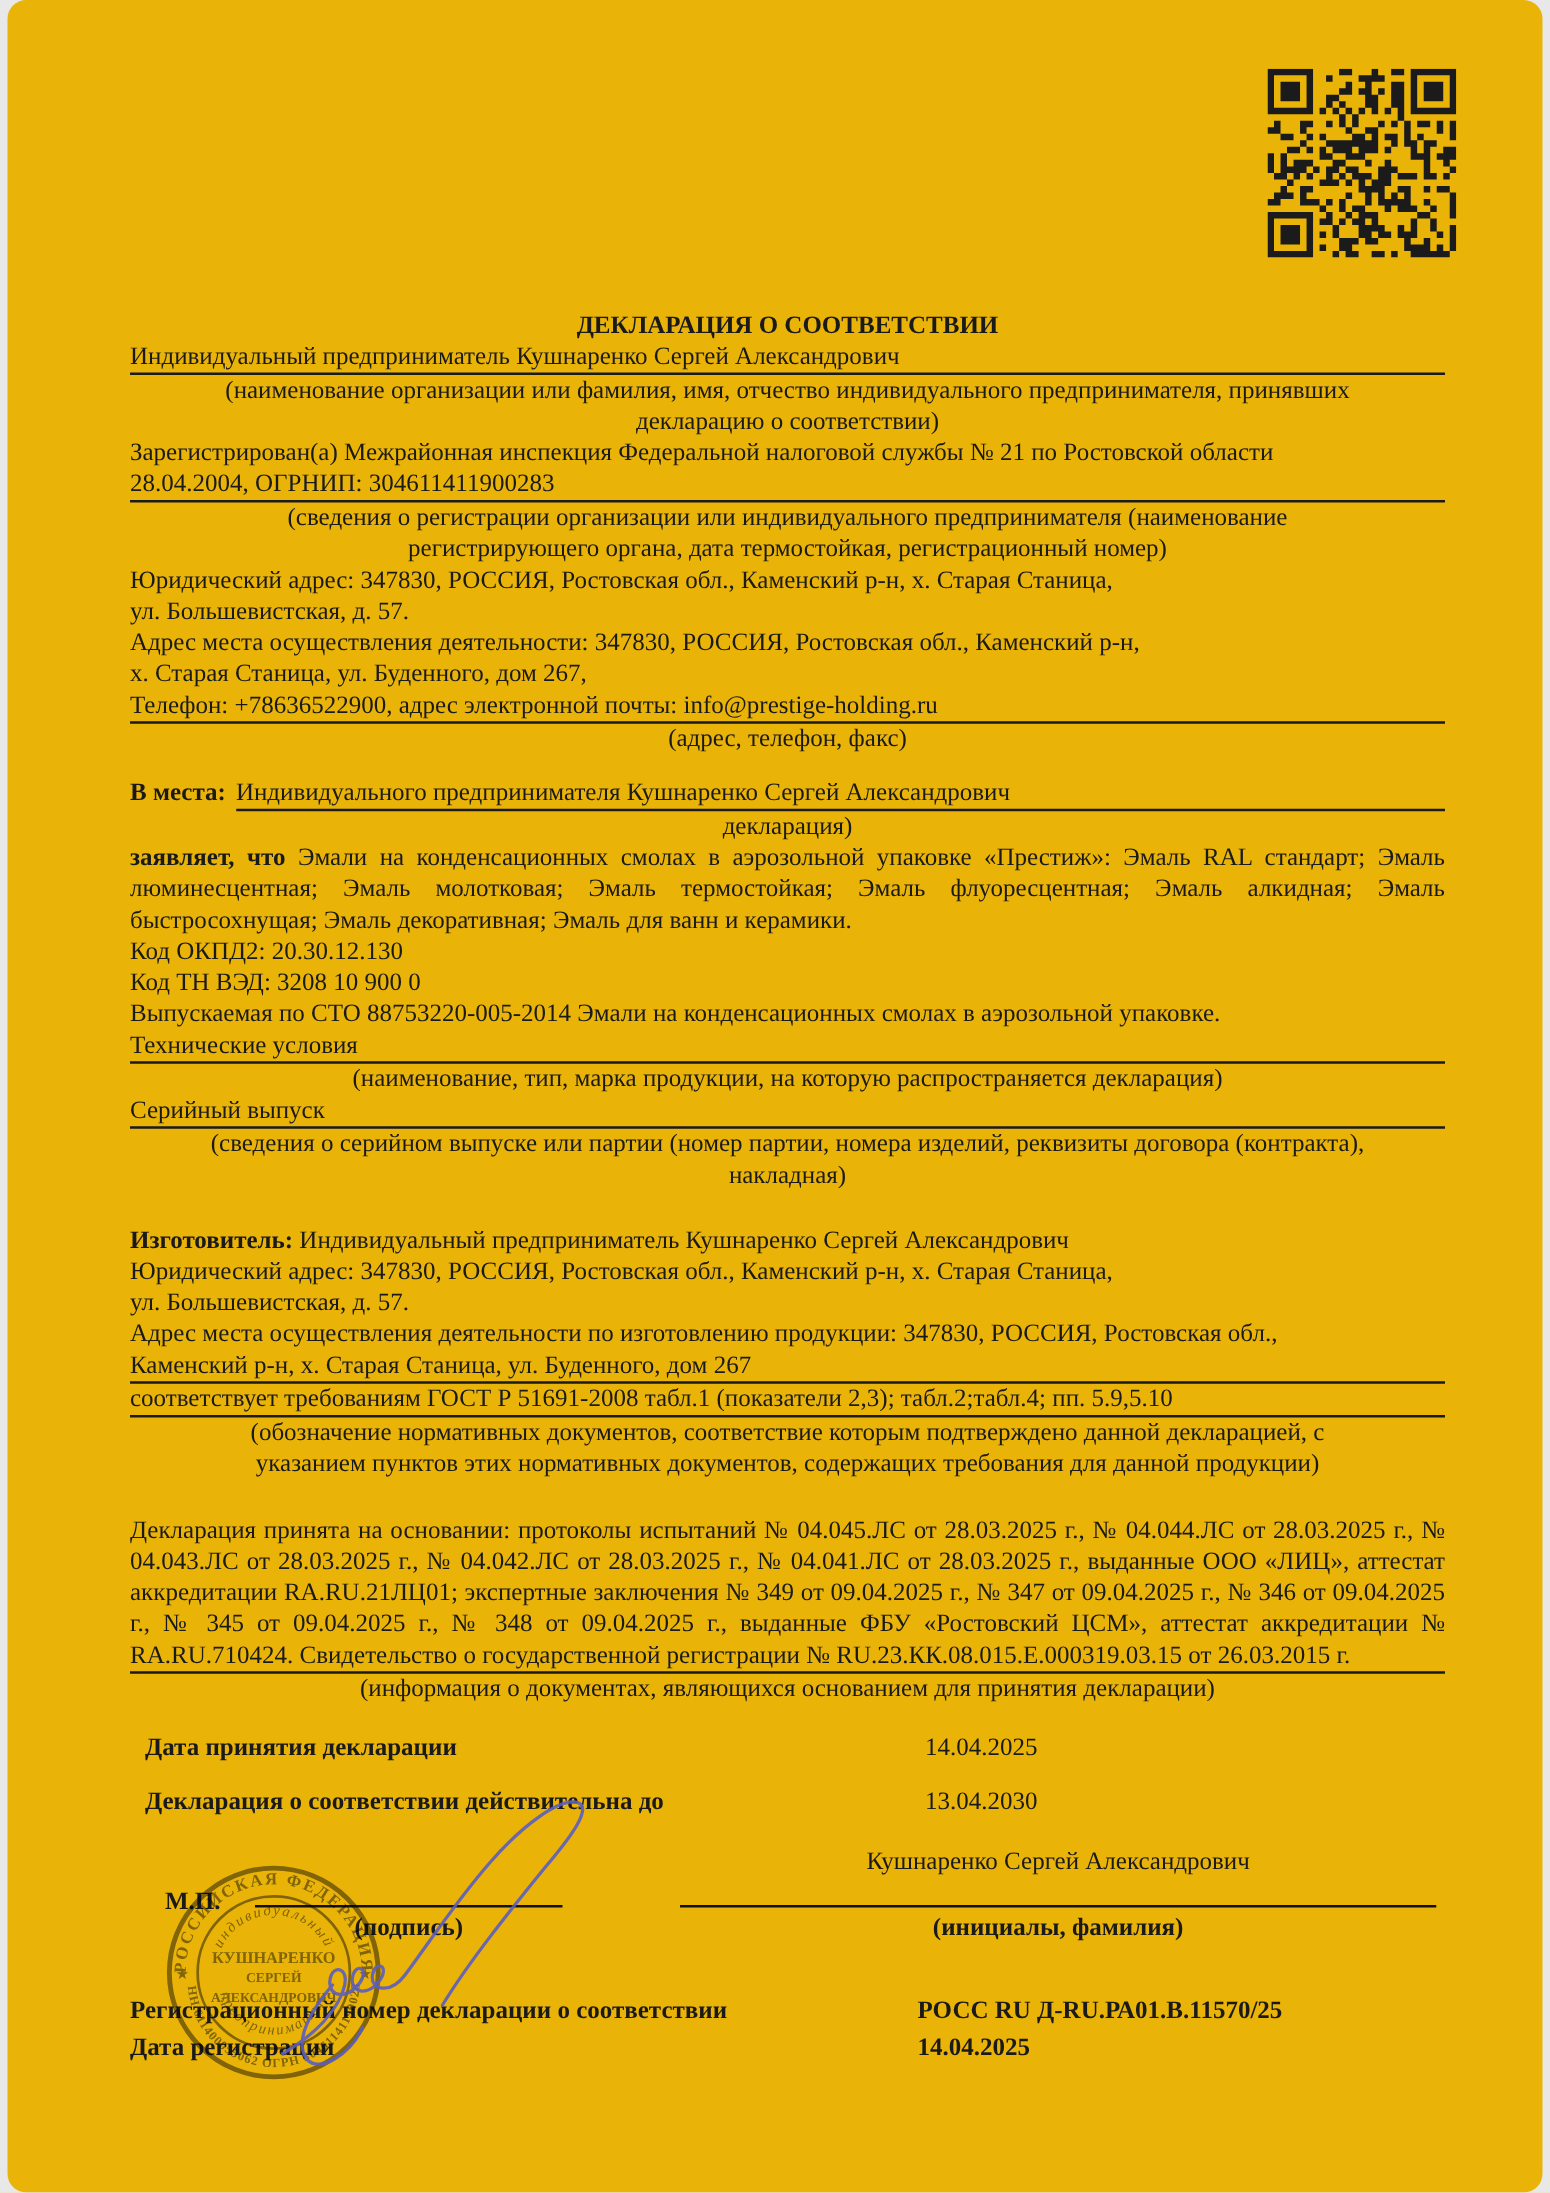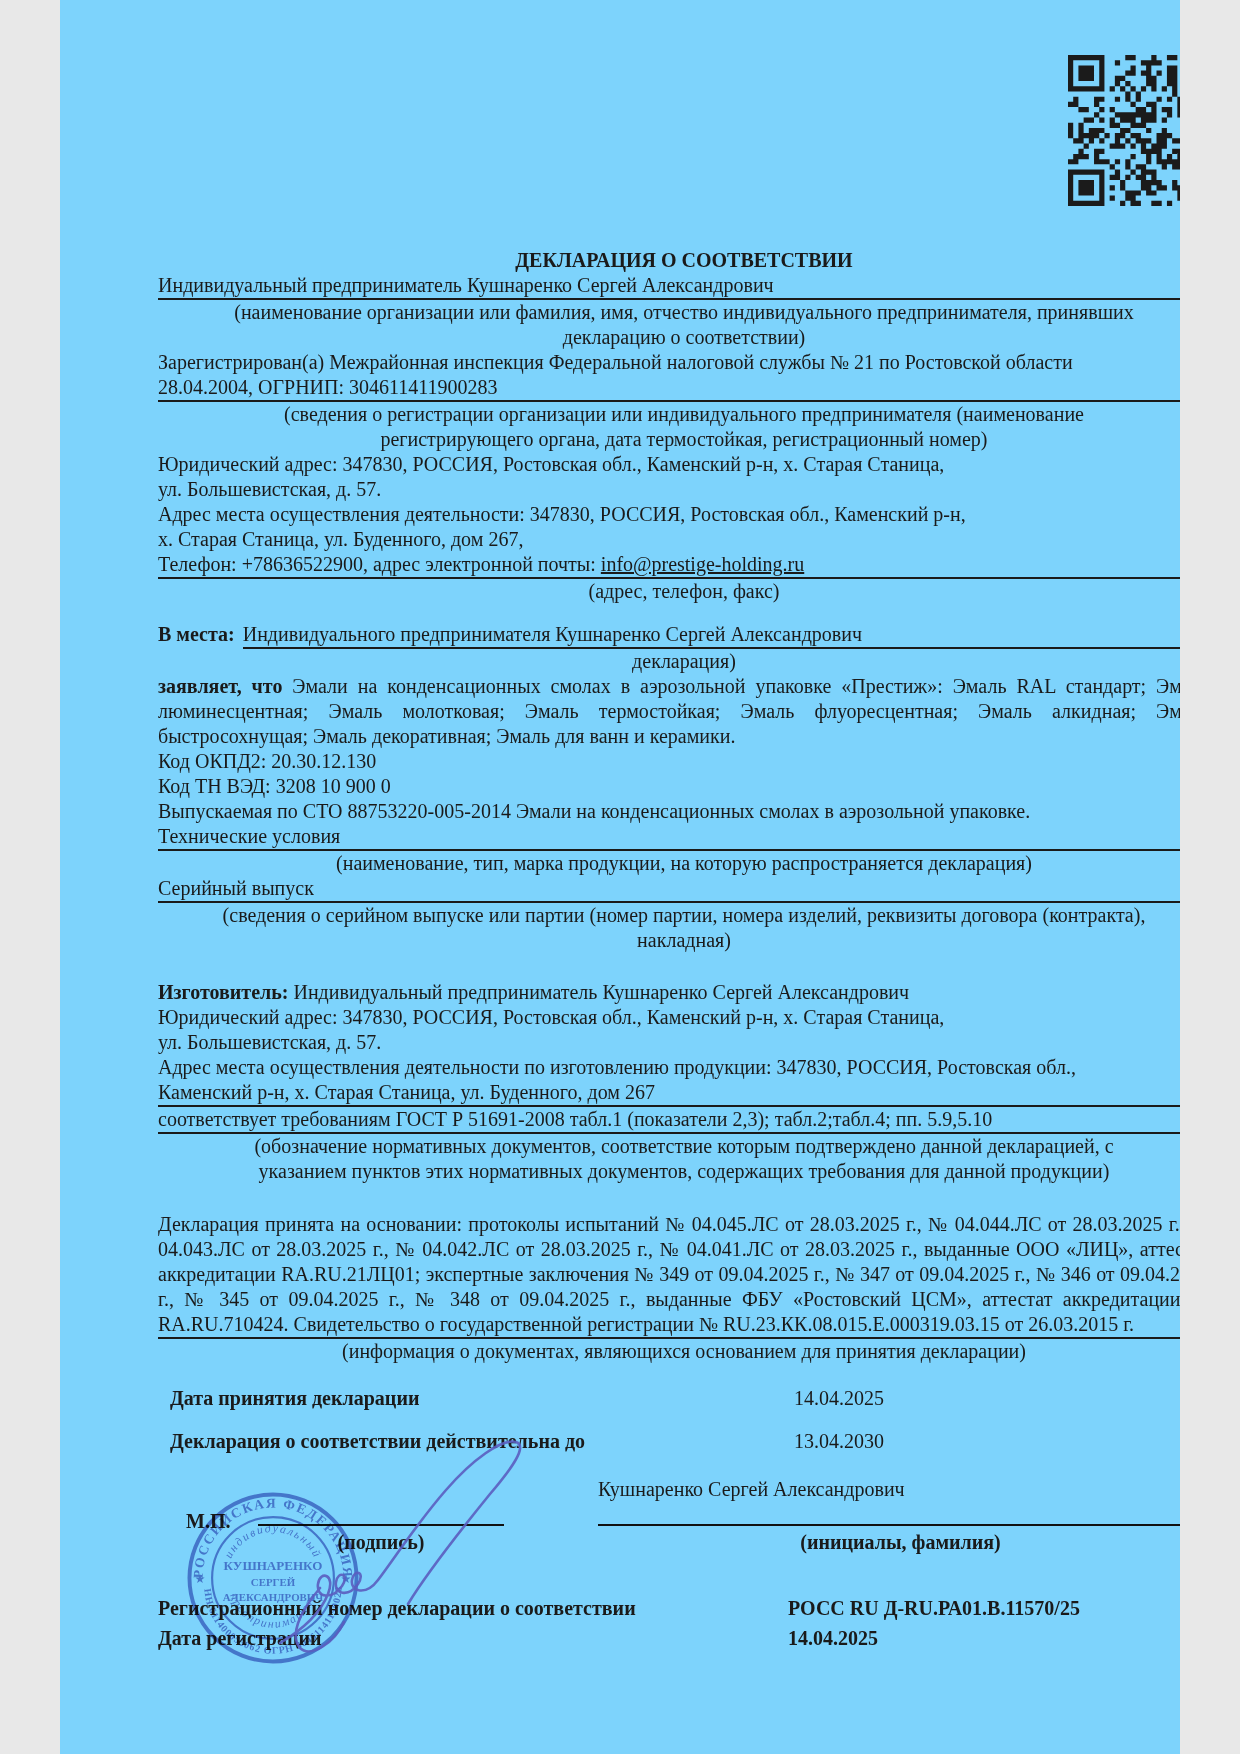--- a/index.html
+++ b/index.html
@@ -1,36 +1,36 @@
 <!DOCTYPE html>
 <html><head>
 <meta charset="utf-8">
 <style>
   html,body { margin:0; padding:0; background:#e8e8e8; }
   .page {
-    position:relative; width:1120px; height:1754px; margin:0 auto;
-    background:#7dd3fc; overflow:hidden;
-    font-family:"Liberation Serif", serif; color:#1a1a1a;
+    position:relative; width:1228px; height:1754px; margin:0 auto;
+    background:#eab308; overflow:hidden;
+    font-family:"Liberation Serif", serif; color:#1a1a1a;border-radius:15px;
   }
   .doc { position:absolute; left:98px; top:248px; width:1052px;
          font-size:20px; line-height:25px; }
   .line { min-height:25px; white-space:nowrap; }
   .wrap { white-space:normal; }
   .center { text-align:center; white-space:nowrap; }
   .b { font-weight:bold; }
   .rule { border-bottom:2px solid #1a1a1a; }
   .justify { text-align:justify; } .mt27 { margin-top:27px; }
   .mt28 { margin-top:28px; } .mt22 { margin-top:22px; } .mt18 { margin-top:18px; }
   .flexline { display:flex; }
   .fill-line { flex:1; border-bottom:2px solid #1a1a1a; margin-left:8px; white-space:nowrap; }
-  .email { text-decoration:underline; }
+  .email { }
   .row { position:relative; }
   .val { position:absolute; left:636px; top:0; }
   .sig-area { position:relative; height:139px; }
-  .sig-name { position:absolute; left:440px; width:605px; top:23px; text-align:left; }
+  .sig-name { position:absolute; left:440px; width:605px; top:23px; text-align:center; }
   .sig-line-left { position:absolute; left:100px; width:246px; top:70px; border-top:2.5px solid #111; }
   .sig-line-right { position:absolute; left:440px; width:605px; top:70px; border-top:2px solid #111; }
   .sig-cap-left { position:absolute; left:100px; width:246px; top:76px; text-align:center; font-weight:bold; }
   .sig-cap-right { position:absolute; left:440px; width:605px; top:76px; text-align:center; font-weight:bold; }
   .mp { position:absolute; left:28px; top:55px; font-weight:bold;text-align:right; }
   .footer-row { position:relative; font-weight:bold; line-height:30px; }
   .footer-row .val { left:630px; }
   .qr { position:absolute; left:1008px; top:55px; }
   .stamp { position:absolute; left:126px; top:1491px; opacity:0.87;
            mix-blend-mode:multiply; pointer-events:none; }

